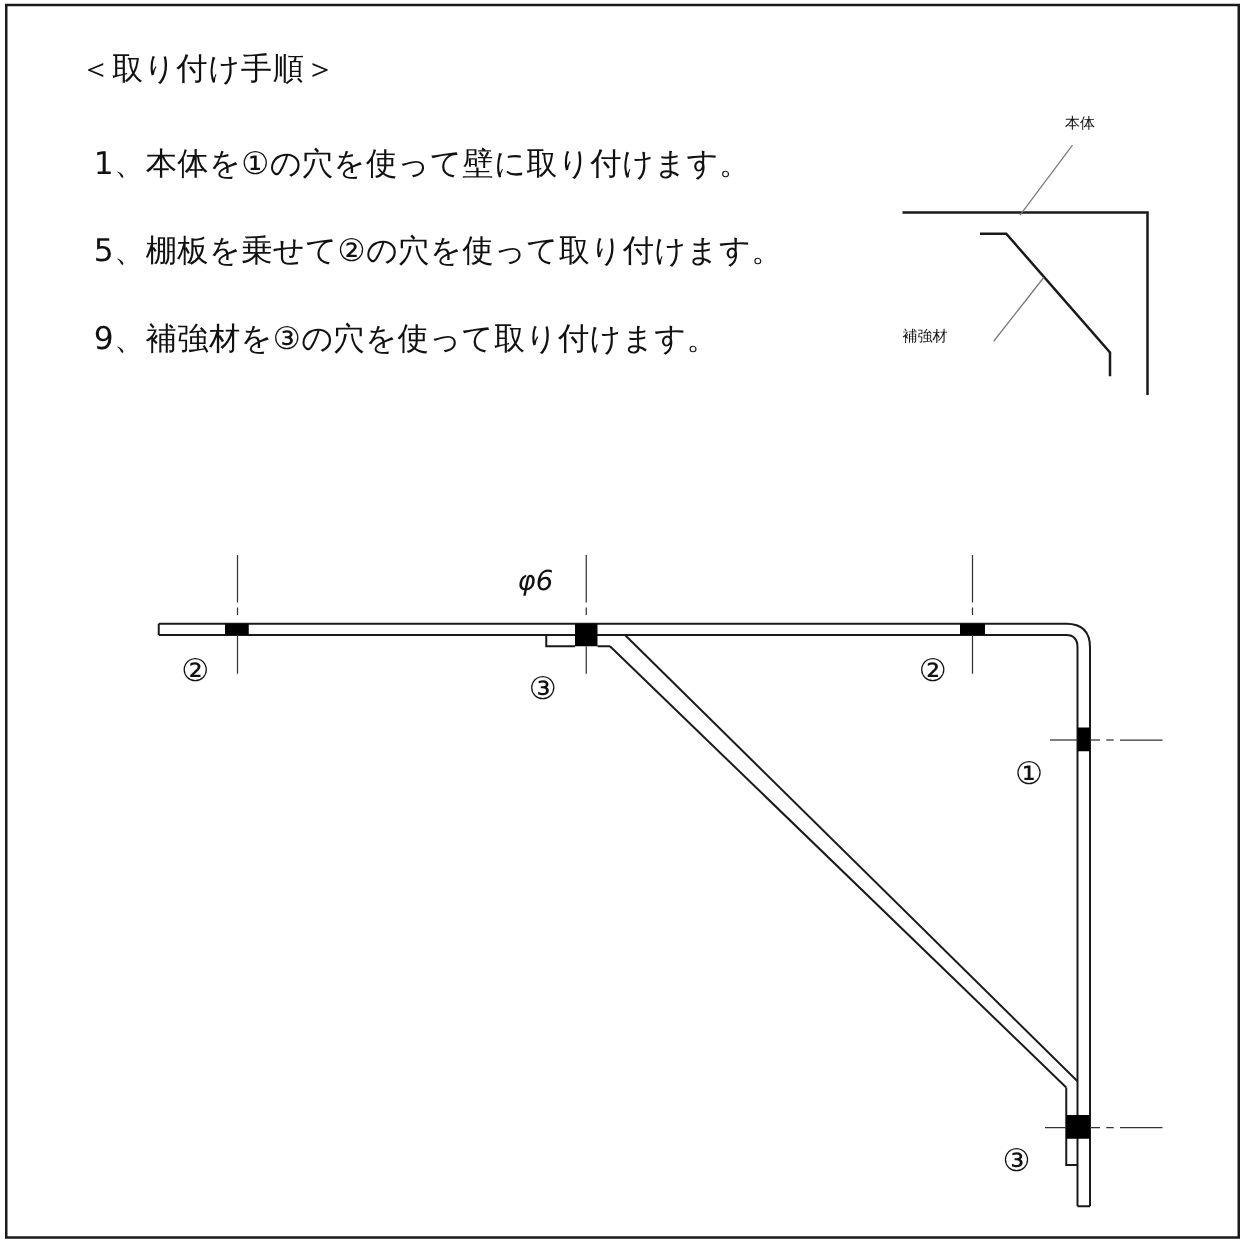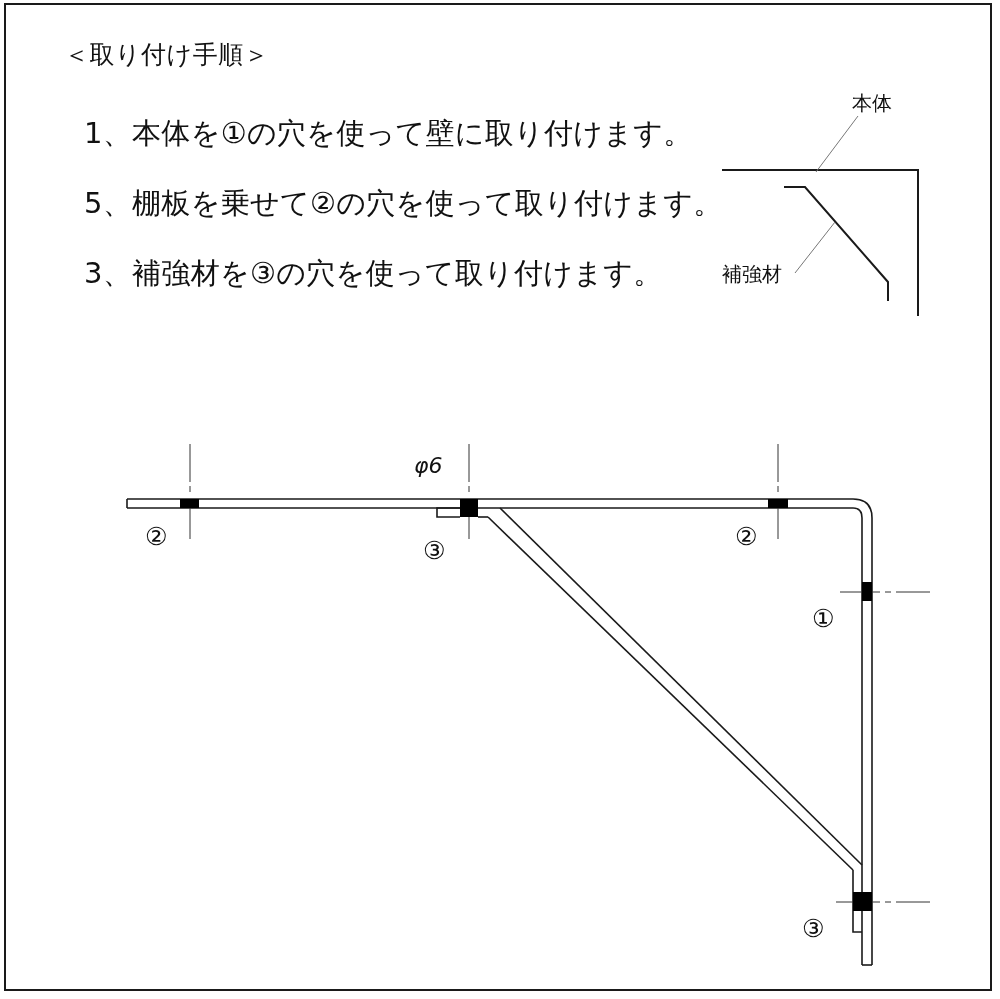--- a/index.html
+++ b/index.html
@@ -1,40 +1,40 @@
 <!DOCTYPE html>
 <html><head>
 <meta charset="utf-8">
 <style>
   html, body { margin: 0; padding: 0; background: #ffffff; }
   body { width: 1000px; height: 999px; position: relative; overflow: hidden;
          font-family: "DejaVu Sans", "Liberation Sans", sans-serif; color: #111; }
   .frame { position: absolute; left: 4px; top: 3px; width: 988px; height: 988px;
            border: 2px solid #1a1a1a; box-sizing: border-box; }
   .title { position: absolute; left: 64px; top: 38px; font-size: 25px; letter-spacing: 0.5px; }
-  .step { position: absolute; left: 84px; font-size: 29px; letter-spacing: 0.3px; white-space: nowrap; }
+  .step { position: absolute; left: 75px; font-size: 25px; letter-spacing: 0.3px; white-space: nowrap; }
   .step.s1 { top: 114px; }
   .step.s2 { top: 184px; }
   .step.s3 { top: 254px; }
-  .inset-label { position: absolute; font-size: 20px; white-space: nowrap; }
+  .inset-label { position: absolute; font-size: 12px; white-space: nowrap; }
   .inset-label.body-lbl { left: 852px; top: 90px; }
   .inset-label.brace-lbl { left: 722px; top: 261px; }
   .dim-lbl { position: absolute; left: 414px; top: 453px; font-size: 22px; font-style: italic; white-space: nowrap; text-align: right; }
   .hole-lbl { position: absolute; font-size: 25px; line-height: 1; white-space: nowrap; }
   svg.drawing { position: absolute; left: 0; top: 0; }
 </style>
 </head>
 <body>
 
 <div class="frame"></div>
 
 <div class="title">＜取り付け手順＞</div>
 <div class="step s1">1、本体を①の穴を使って壁に取り付けます。</div>
 <div class="step s2">5、棚板を乗せて②の穴を使って取り付けます。</div>
-<div class="step s3">3、補強材を③の穴を使って取り付けます。</div>
+<div class="step s3">9、補強材を③の穴を使って取り付けます。</div>
 
 <div class="inset-label body-lbl">本体</div>
 <div class="inset-label brace-lbl">補強材</div>
 
 <svg class="drawing" width="1000" height="999" viewBox="0 0 1000 999">
 
   <g fill="none" stroke="#1a1a1a" stroke-width="2">
     <polyline points="722,170 918,170 918,316"></polyline>
     <polyline points="784,187 805,187 888,282 888,301"></polyline>
     <line x1="816" y1="172" x2="858" y2="116" stroke="#777" stroke-width="1"></line>

